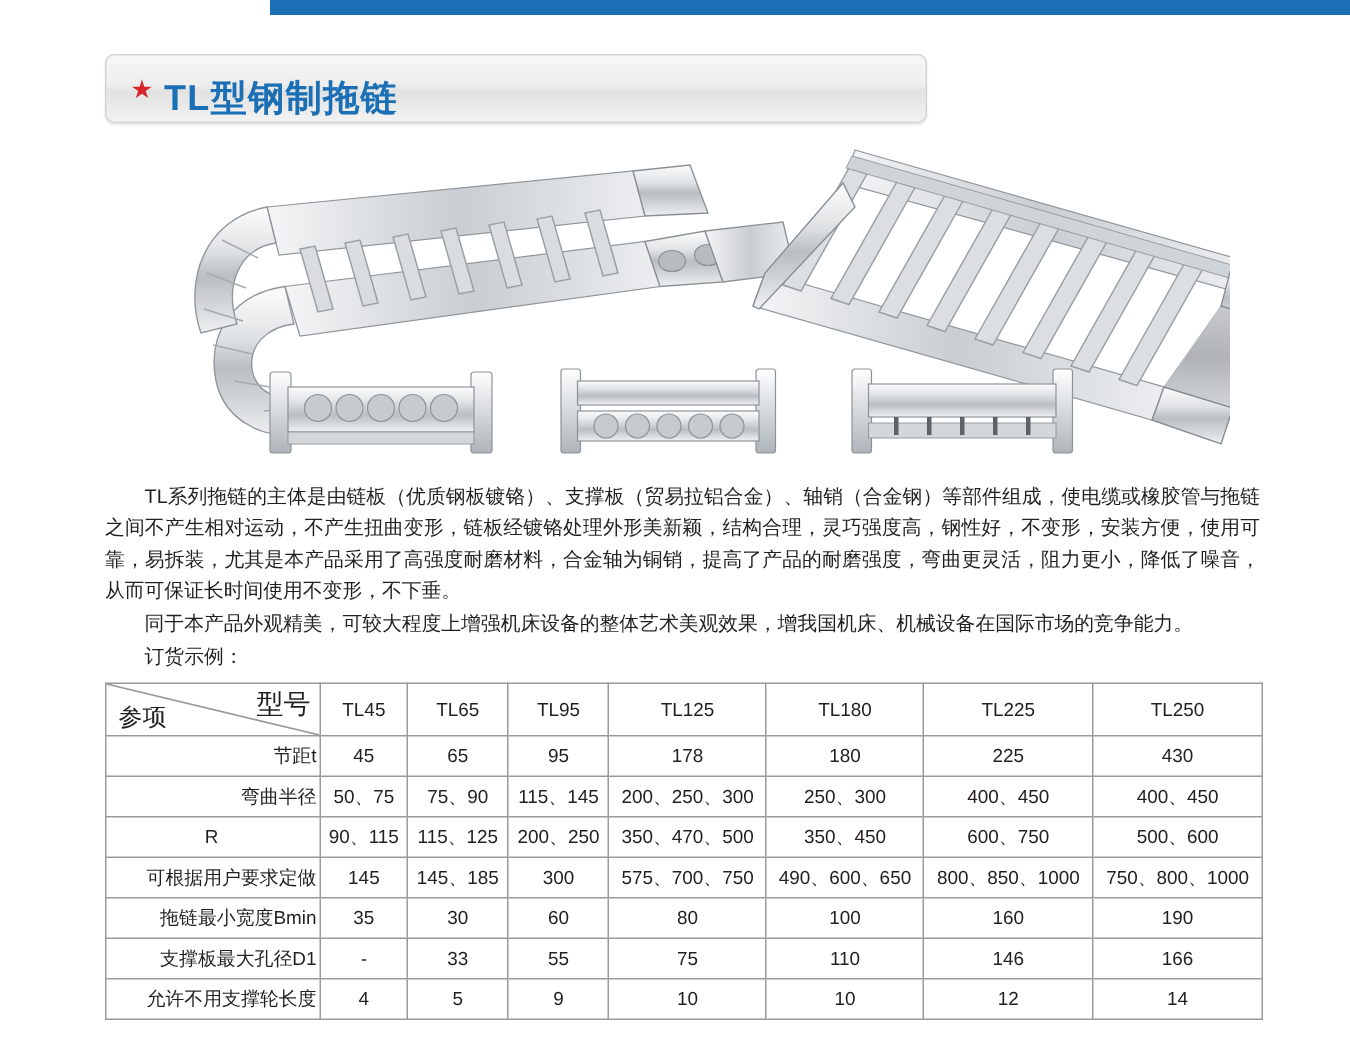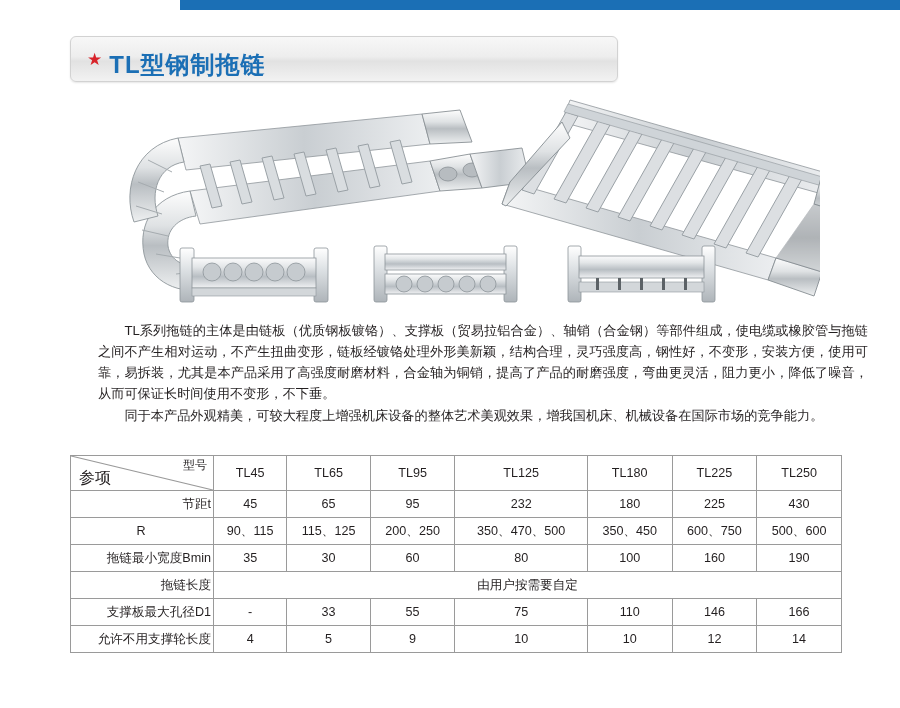--- a/index.html
+++ b/index.html
@@ -77,21 +77,20 @@
 
   
   .body-text {
     position: absolute;
     left: 70px; top: 320px;
     width: 770px;
     font-size: 13.2px;
     line-height: 21px;
     color: #231f20;
     text-align: justify;
-    margin-left: 28px;
   }
   .body-text p { margin: 0 0 1px 0; }
   .indent2 { text-indent: 2em; }
 
   
   .spec-table {
     position: absolute;
     left: 70px; top: 455px;
     width: 772px;
     border-collapse: collapse;
@@ -118,21 +117,21 @@
     padding: 0;
     width: 132px;
   }
   .corner-cell .diag {
     position: absolute; left: 0; top: 0;
     width: 100%; height: 100%;
   }
   .corner-cell .lbl-model {
     position: absolute;
     right: 6px; top: 1px;
-    font-size: 12px;
+    font-size: 18px;
   }
   .corner-cell .lbl-param {
     position: absolute;
     left: 8px; bottom: 1px;
     font-size: 16px;
   }
   .spec-table .hdr td { height: 30px; }
   .nowrap { white-space: nowrap; }
 </style>
 </head>
@@ -291,20 +290,21 @@
         <rect x="100" y="34" width="3" height="12"></rect>
         <rect x="122" y="34" width="3" height="12"></rect>
       </g>
     </g>
   </svg>
 </div>
 
 <div class="body-text">
   <p class="indent2">TL系列拖链的主体是由链板（优质钢板镀铬）、支撑板（贸易拉铝合金）、轴销（合金钢）等部件组成，使电缆或橡胶管与拖链之间不产生相对运动，不产生扭曲变形，链板经镀铬处理外形美新颖，结构合理，灵巧强度高，钢性好，不变形，安装方便，使用可靠，易拆装，尤其是本产品采用了高强度耐磨材料，合金轴为铜销，提高了产品的耐磨强度，弯曲更灵活，阻力更小，降低了噪音，从而可保证长时间使用不变形，不下垂。</p>
   <p class="indent2">同于本产品外观精美，可较大程度上增强机床设备的整体艺术美观效果，增我国机床、机械设备在国际市场的竞争能力。</p>
+  <p class="indent2">订货示例：</p>
 </div>
 
 <table class="spec-table">
   <tbody>
     <tr class="hdr">
       <td class="corner-cell">
         <svg class="diag" viewBox="0 0 132 30" preserveAspectRatio="none">
           <line x1="0" y1="0" x2="132" y2="30" stroke="#9a9a9a" stroke-width="1"></line>
         </svg>
         <span class="lbl-model">型号</span>
@@ -317,55 +317,71 @@
       <td>TL180</td>
       <td>TL225</td>
       <td>TL250</td>
     </tr>
 
     <tr>
       <td class="rowhead">节距t</td>
       <td>45</td>
       <td>65</td>
       <td>95</td>
-      <td>232</td>
+      <td>178</td>
       <td>180</td>
       <td>225</td>
       <td>430</td>
     </tr>
 
+    <tr>
+      <td class="rowhead">弯曲半径</td>
+      <td class="nowrap">50、75</td>
+      <td class="nowrap">75、90</td>
+      <td class="nowrap">115、145</td>
+      <td class="nowrap">200、250、300</td>
+      <td class="nowrap">250、300</td>
+      <td class="nowrap">400、450</td>
+      <td class="nowrap">400、450</td>
+    </tr>
 
     <tr>
       <td class="rowhead" style="text-align:center;padding-left:0">R</td>
       <td class="nowrap">90、115</td>
       <td class="nowrap">115、125</td>
       <td class="nowrap">200、250</td>
       <td class="nowrap">350、470、500</td>
       <td class="nowrap">350、450</td>
       <td class="nowrap">600、750</td>
       <td class="nowrap">500、600</td>
     </tr>
 
+    <tr>
+      <td class="rowhead">可根据用户要求定做</td>
+      <td class="nowrap">145</td>
+      <td class="nowrap">145、185</td>
+      <td class="nowrap">300</td>
+      <td class="nowrap">575、700、750</td>
+      <td class="nowrap">490、600、650</td>
+      <td class="nowrap">800、850、1000</td>
+      <td class="nowrap">750、800、1000</td>
+    </tr>
 
     <tr>
       <td class="rowhead">拖链最小宽度Bmin</td>
       <td>35</td>
       <td>30</td>
       <td>60</td>
       <td>80</td>
       <td>100</td>
       <td>160</td>
       <td>190</td>
     </tr>
 
 
-    <tr>
-      <td class="rowhead">拖链长度</td>
-      <td colspan="7">由用户按需要自定</td>
-    </tr>
 
     <tr>
       <td class="rowhead">支撑板最大孔径D1</td>
       <td>-</td>
       <td>33</td>
       <td>55</td>
       <td>75</td>
       <td>110</td>
       <td>146</td>
       <td>166</td>

